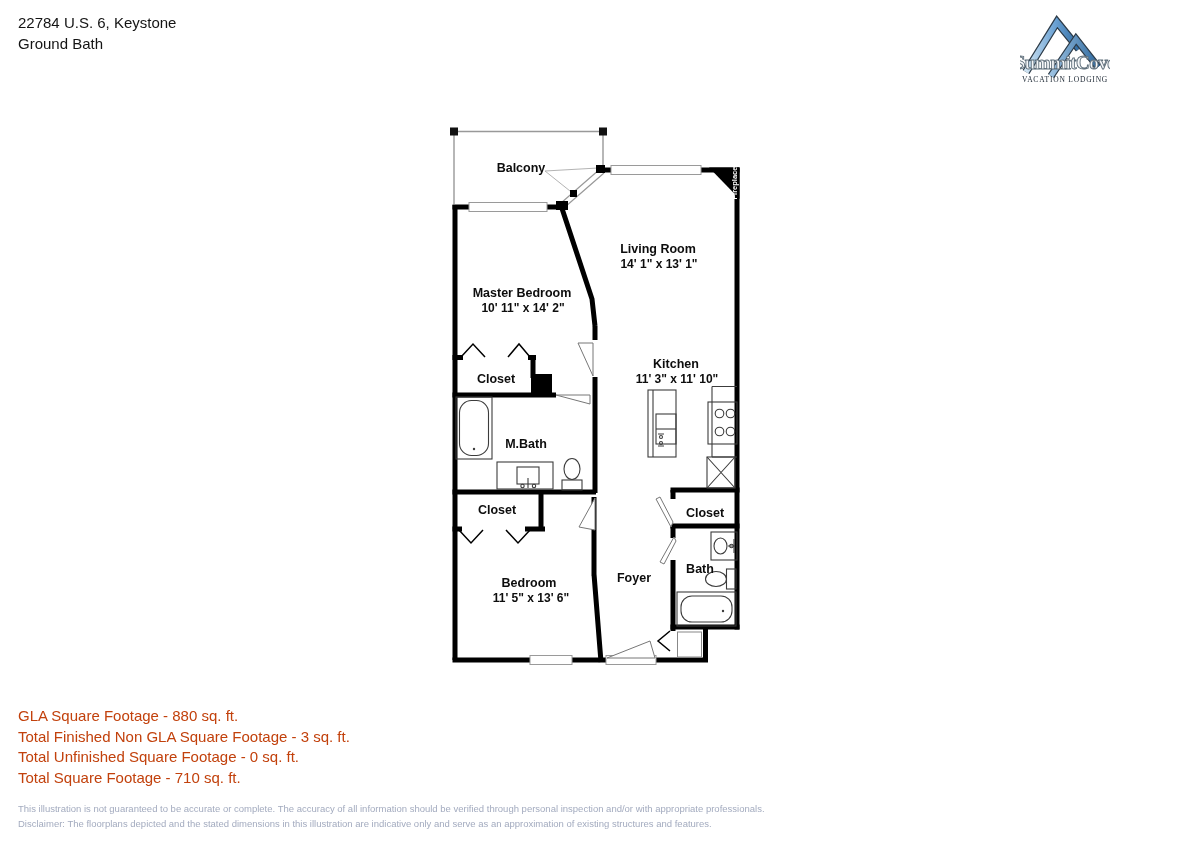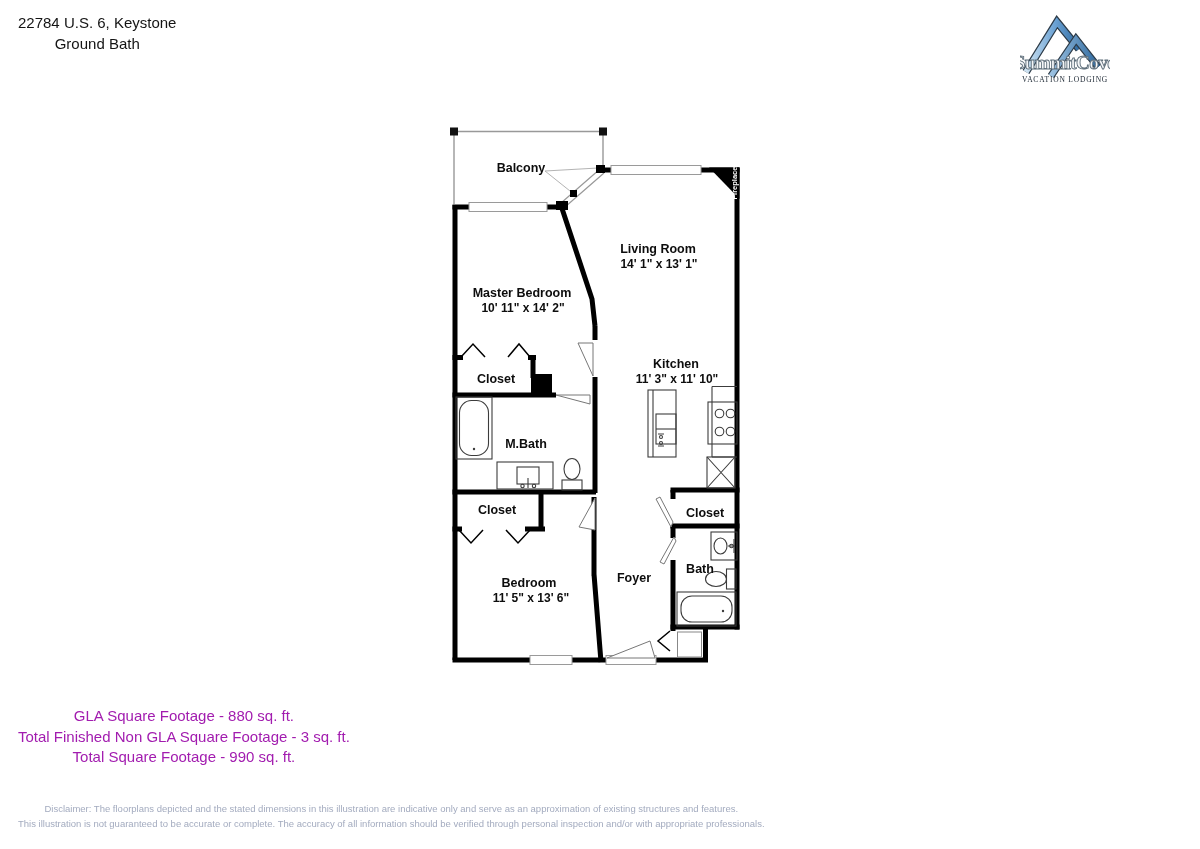--- a/index.html
+++ b/index.html
@@ -1,23 +1,23 @@
 <!DOCTYPE html>
 <html><head>
 <meta charset="utf-8">
 <style>
   html,body{margin:0;padding:0;background:#fff;}
   .canvas{
     position:relative;width:1200px;height:849px;background:#ffffff;
-    font-family:"Liberation Sans",sans-serif;overflow:hidden;text-align:center;
+    font-family:"Liberation Sans",sans-serif;overflow:hidden;
   }
   .hdr{position:absolute;left:18px;top:12px;font-size:15px;line-height:21px;color:#141414;}
   .logo{position:absolute;left:1020px;top:8px;width:90px;height:84px;}
   .plan{position:absolute;left:0;top:0;}
-  .summary{position:absolute;left:18px;top:706px;font-size:15px;line-height:20.5px;color:#a21caf;}
+  .summary{position:absolute;left:18px;top:706px;font-size:15px;line-height:20.5px;color:#c2410c;}
   .disclaimer{position:absolute;left:18px;top:801px;font-size:9.5px;line-height:15px;color:#a3abbf;}
   .room-label{font-family:"Liberation Sans",sans-serif;font-weight:bold;font-size:12.5px;fill:#0d0d0d;text-anchor:middle;}
   .room-dims{font-family:"Liberation Sans",sans-serif;font-weight:bold;font-size:12px;fill:#0d0d0d;text-anchor:middle;}
   .fp-label{font-family:"Liberation Sans",sans-serif;font-weight:bold;font-size:7.5px;fill:#ffffff;text-anchor:middle;}
   .wall{stroke:#000;stroke-width:5;fill:none;}
   .thin{stroke:#999;fill:none;}
   .fix{stroke:#3c3c3c;stroke-width:1.1;fill:none;}
   .leaf{fill:#fff;stroke:#777;stroke-width:1;}
   .chev{stroke:#000;stroke-width:1.5;fill:none;}
   .win{fill:#fff;stroke:#9a9a9a;stroke-width:1;}
@@ -197,21 +197,22 @@
       <text class="room-dims" x="531" y="602">11' 5" x 13' 6"</text>
       <text class="room-label" x="634" y="582">Foyer</text>
       <text class="room-label" x="705" y="517">Closet</text>
       <text class="room-label" x="700" y="573">Bath</text>
     </g>
   </svg>
 
   <div class="summary">
     <div>GLA Square Footage - 880 sq. ft.</div>
     <div>Total Finished Non GLA Square Footage - 3 sq. ft.</div>
-    <div>Total Square Footage - 990 sq. ft.</div>
+    <div>Total Unfinished Square Footage - 0 sq. ft.</div>
+    <div>Total Square Footage - 710 sq. ft.</div>
   </div>
 
   <div class="disclaimer">
+    <div>This illustration is not guaranteed to be accurate or complete. The accuracy of all information should be verified through personal inspection and/or with appropriate professionals.</div>
     <div>Disclaimer: The floorplans depicted and the stated dimensions in this illustration are indicative only and serve as an approximation of existing structures and features.</div>
-    <div>This illustration is not guaranteed to be accurate or complete. The accuracy of all information should be verified through personal inspection and/or with appropriate professionals.</div>
   </div>
 
 </div>
 
 </body></html>

